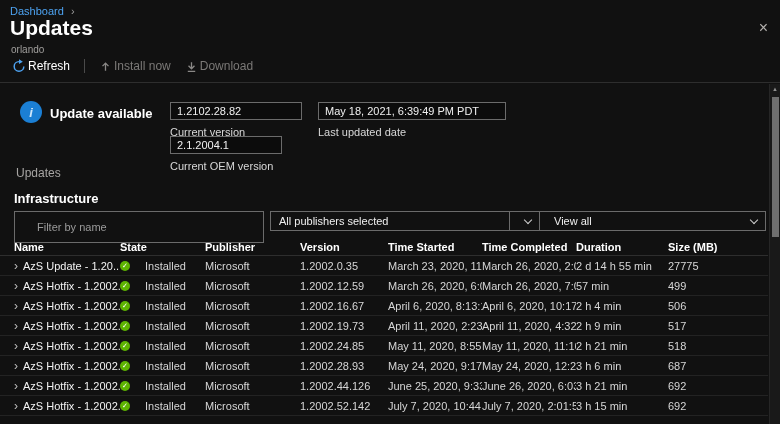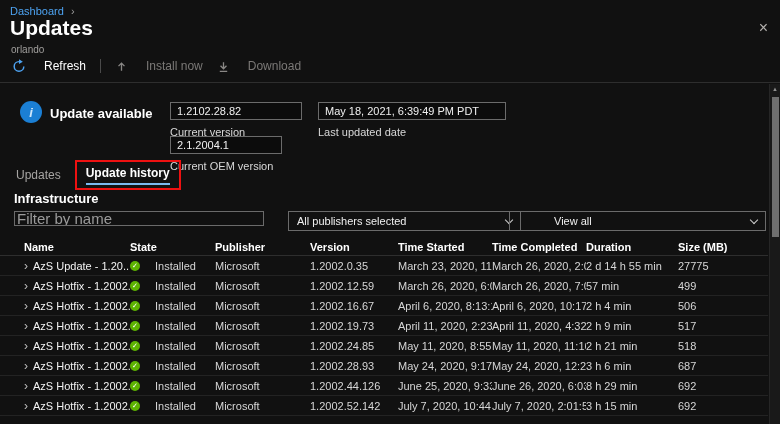--- a/index.html
+++ b/index.html
@@ -14,21 +14,21 @@
   
   .breadcrumb { left:10px; top:5px; font-size:11px; }
   .breadcrumb a { color:#4da2f0; text-decoration:none; cursor:pointer; }
   .breadcrumb .sep { color:#9d9d9d; margin-left:4px; font-size:11px; }
   .page-title { left:10px; top:16px; font-size:21px; font-weight:700; }
   .page-sub { left:11px; top:44px; font-size:10px; color:#a19f9d; }
   .close-x { right:12px; top:20px; font-size:16px; color:#b3b0ad; cursor:pointer; line-height:1; }
 
   
   .toolbar { left:12px; top:55px; display:flex; align-items:center; gap:14px; height:22px; font-size:12px; }
-  .tb-btn { display:flex; align-items:center; gap:18px; cursor:pointer; white-space:nowrap; }
+  .tb-btn { display:flex; align-items:center; gap:2px; cursor:pointer; white-space:nowrap; }
   .tb-btn.enabled { color:#ffffff; }
   .tb-btn.disabled { color:#7b7977; }
   .tb-divider { width:1px; height:14px; background:#4a4a4a; }
   .hdr-divider { left:0; right:0; top:82px; height:1px; background:#2e2e2e; }
 
   
   .info-icon { left:20px; top:101px; width:22px; height:22px; border-radius:50%;
     background:#1b7fd4; color:#cfe6fa; font-size:13px; font-weight:700; font-style:italic;
     display:flex; align-items:center; justify-content:center; }
   .banner-title { left:50px; top:106px; font-size:13px; font-weight:700; }
@@ -41,35 +41,35 @@
 
   
   .tabs { left:14px; top:160px; display:flex; align-items:center; gap:12px; font-size:12px; }
   .tab-plain { color:#a7a5a3; padding:6px 2px; cursor:pointer; }
   .tab-selected { color:#ffffff; font-weight:700; border:2px solid #ee1111; padding:4px 9px 3px 9px; cursor:pointer; }
   .tab-selected .u { display:inline-block; padding-bottom:3px; border-bottom:2px solid #7ab8f0; }
 
   .section-title { left:14px; top:191px; font-size:13px; font-weight:700; }
 
   
-  .filter-input { left:14px; top:211px; width:250px; height:15px; background:transparent;
-    border:1px solid #6b6b6b; color:#f0f0f0; font-size:15px; padding:0 2px;
+  .filter-input { left:14px; top:211px; width:250px; height:32px; background:transparent;
+    border:1px solid #6b6b6b; color:#f0f0f0; font-size:11px; padding:0 22px;
     font-family:"Liberation Sans", sans-serif; }
   .filter-input::placeholder { color:#9b9b9b; }
   .dropdown { top:211px; height:20px; border:1px solid #6b6b6b; display:flex; align-items:center;
     justify-content:space-between; font-size:11px; color:#f0f0f0; padding:0 8px; cursor:pointer; }
-  .dd-pub { left:288px; width:233px; }
+  .dd-pub { left:270px; width:270px; }
   .dd-view { left:509px; width:257px;padding-left:44px; }
   .chev { width:6px; height:6px; border-right:1.5px solid #cfcfcf; border-bottom:1.5px solid #cfcfcf;
     transform:rotate(45deg); margin-top:-3px; flex:none; }
 
   
   .tbl { left:0; top:238px; right:12px; }
   .grid-row { display:grid; grid-template-columns:106px 85px 95px 88px 94px 94px 92px 1fr;
-    align-items:center; padding-left:24px; }
+    align-items:center; padding-left:14px; }
   .thead { height:18px; font-size:11px; font-weight:700; color:#ffffff; border-bottom:1px solid #2e2e2e; }
   .trow { height:20px; font-size:11px; color:#d6d6d6; border-bottom:1px solid #232323; cursor:pointer; }
   .td { white-space:nowrap; overflow:hidden; padding-right:6px; }
   .td.name { color:#f3f3f3; display:flex; align-items:center; gap:5px; }
   .row-chev { color:#bdbdbd; font-size:12px; line-height:1; flex:none; }
   .state-cell { display:flex; align-items:center; gap:15px; }
   .check-dot { width:10px; height:10px; border-radius:50%; background:#5db300; color:#ffffff;
     font-size:7px; display:flex; align-items:center; justify-content:center; flex:none; }
 
   
@@ -125,23 +125,20 @@
 <div class="abs fld-box box-cv">1.2102.28.82</div>
 
 <div class="abs fld-label lbl-lu">Last updated date</div>
 <div class="abs fld-box box-lu">May 18, 2021, 6:39:49 PM PDT</div>
 
 <div class="abs fld-label lbl-oem">Current OEM version</div>
 <div class="abs fld-box box-oem">2.1.2004.1</div>
 
 <div class="abs tabs">
   <div class="tab-plain">Updates</div>
-  <div class="tab-selected">
-    <span class="u">Update history</span>
-  </div>
 </div>
 
 <div class="abs section-title">Infrastructure</div>
 
 <input class="abs filter-input" type="text" placeholder="Filter by name" style="">
 <div class="abs dropdown dd-pub">
   <span>All publishers selected</span>
   <span class="chev"></span>
 </div>
 <div class="abs dropdown dd-view">
@@ -269,21 +266,21 @@
         <span>AzS Hotfix - 1.2002...</span>
       </div>
     <div class="td state-cell">
         <span class="check-dot">✓</span>
         <span>Installed</span>
       </div>
     <div class="td">Microsoft</div>
     <div class="td">1.2002.44.126</div>
     <div class="td">June 25, 2020, 9:33:5...</div>
     <div class="td">June 26, 2020, 6:03:06...</div>
-    <div class="td">8 h 29 min</div>
+    <div class="td">3 h 21 min</div>
     <div class="td">692</div>
   </div>
 
   <div class="grid-row trow">
     <div class="td name">
         <span class="row-chev">›</span>
         <span>AzS Hotfix - 1.2002...</span>
       </div>
     <div class="td state-cell">
         <span class="check-dot">✓</span>

